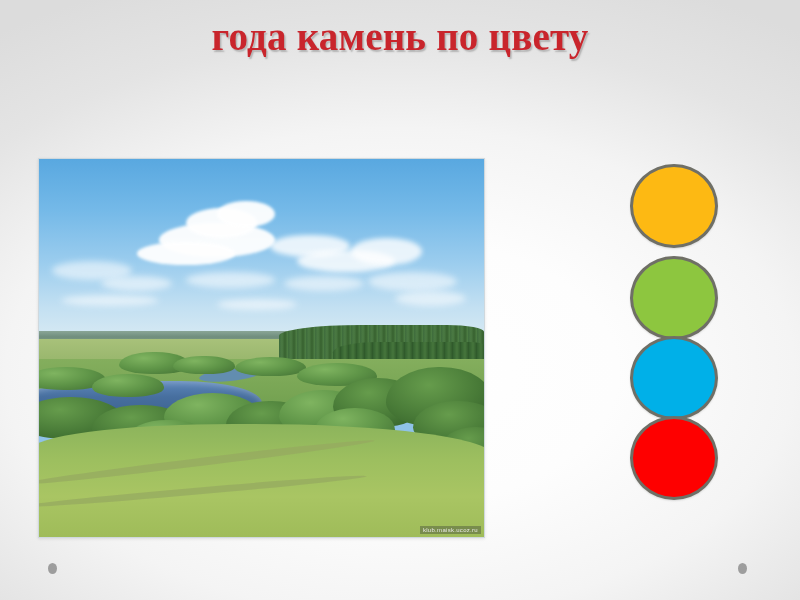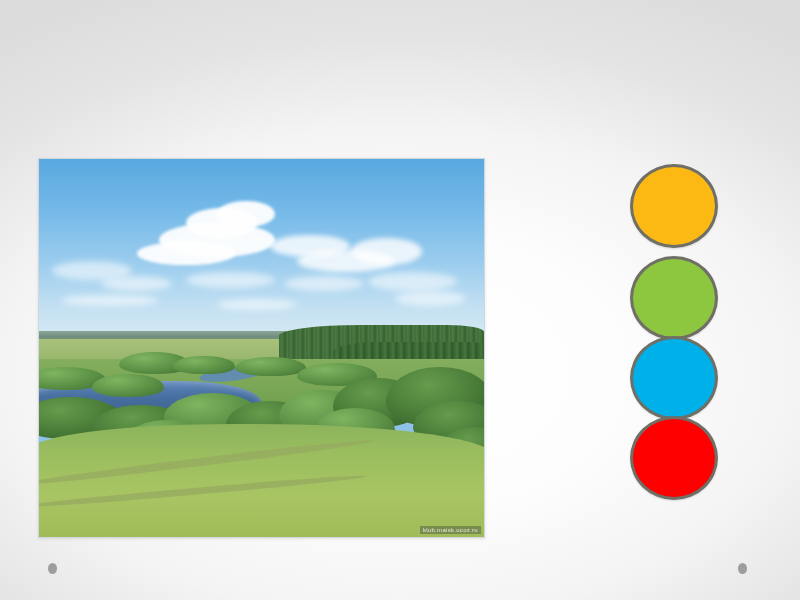--- a/index.html
+++ b/index.html
@@ -213,20 +213,21 @@
   }
   #deco-dot-left  { left: 48px;  top: 563px; }
   #deco-dot-right { left: 738px; top: 563px; }
 </style>
 </head>
 <body>
 
 <div id="slide">
 
   <div id="title-block">
+    <span class="title-line" id="title-line-2" style="color: rgb(201, 37, 44);">года камень по цвету</span>
   </div>
 
   <div id="photo-frame">
     <div id="photo">
 
       <div class="sky"></div>
 
       <div class="cloud" style="left:27%; top:17%; width:26%; height:9%;"></div>
       <div class="cloud" style="left:33%; top:13%; width:16%; height:8%;"></div>
       <div class="cloud" style="left:40%; top:11%; width:13%; height:7%;"></div>

